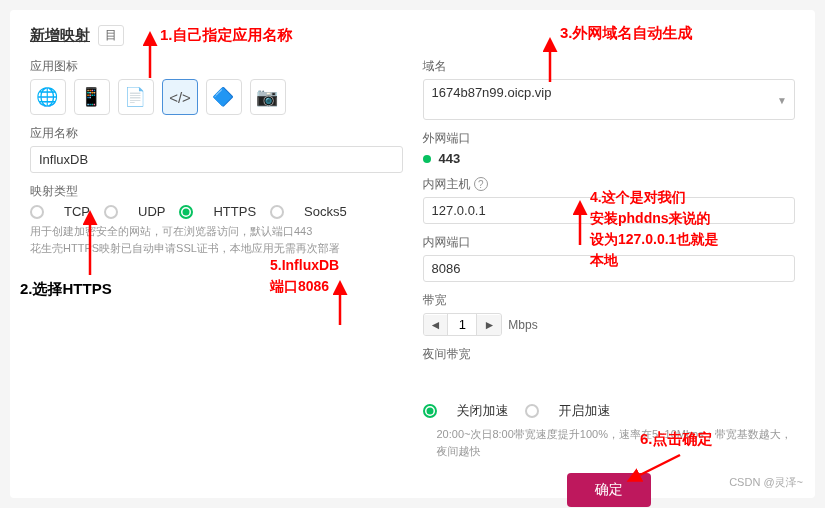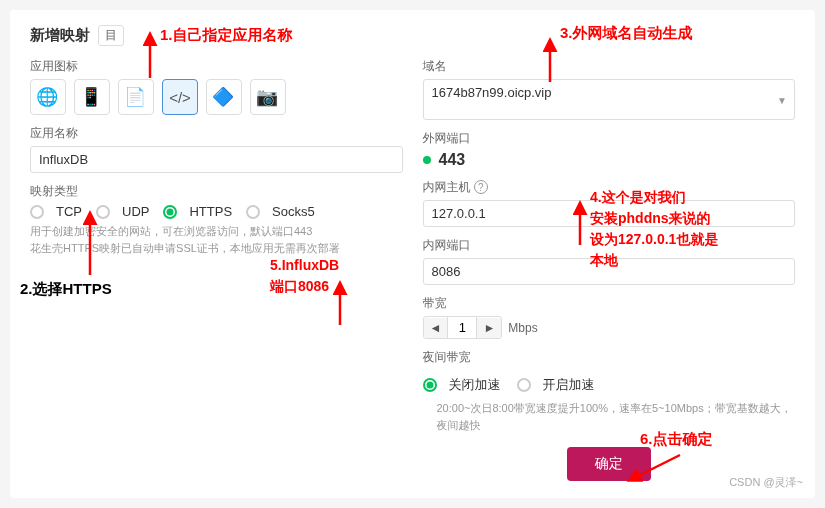--- a/index.html
+++ b/index.html
@@ -25,20 +25,21 @@
     .panel-header {
       display: flex;
       align-items: center;
       margin-bottom: 12px;
       gap: 8px;
     }
     .panel-title {
       font-size: 15px;
       font-weight: bold;
       color: #333;
+      text-decoration: underline;
     }
     .panel-icon-btn {
       background: none;
       border: 1px solid #ddd;
       border-radius: 3px;
       padding: 1px 6px;
       cursor: pointer;
       font-size: 12px;
       color: #666;
     }
@@ -101,21 +102,21 @@
     }
     .radio-group {
       display: flex;
       gap: 14px;
       align-items: center;
       flex-wrap: wrap;
     }
     .radio-item {
       display: flex;
       align-items: center;
-      gap: 12px;
+      gap: 20px;
       cursor: pointer;
       font-size: 13px;
       color: #333;
     }
     .radio-circle {
       width: 14px;
       height: 14px;
       border-radius: 50%;
       border: 2px solid #ccc;
       display: inline-block;
@@ -170,21 +171,21 @@
       gap: 8px;
     }
     .green-dot {
       width: 8px;
       height: 8px;
       background: #07c160;
       border-radius: 50%;
       display: inline-block;
     }
     .port-value {
-      font-size: 16px;
+      font-size: 13px;
       color: #333;
       font-weight: bold;
     }
     .help-icon {
       display: inline-block;
       width: 14px;
       height: 14px;
       border-radius: 50%;
       border: 1px solid #999;
       color: #999;
@@ -228,20 +229,21 @@
     }
     .night-bw-section {
       display: flex;
       flex-direction: column;
       gap: 6px;
     }
     .night-radio-row {
       display: flex;
       gap: 16px;
       align-items: flex-start;
+      margin-top: 29px;
     }
     .night-hint {
       font-size: 11px;
       color: #999;
       line-height: 1.5;
       margin-left: 14px;
     }
     .confirm-btn {
       background: #be185d;
       color: #fff;

